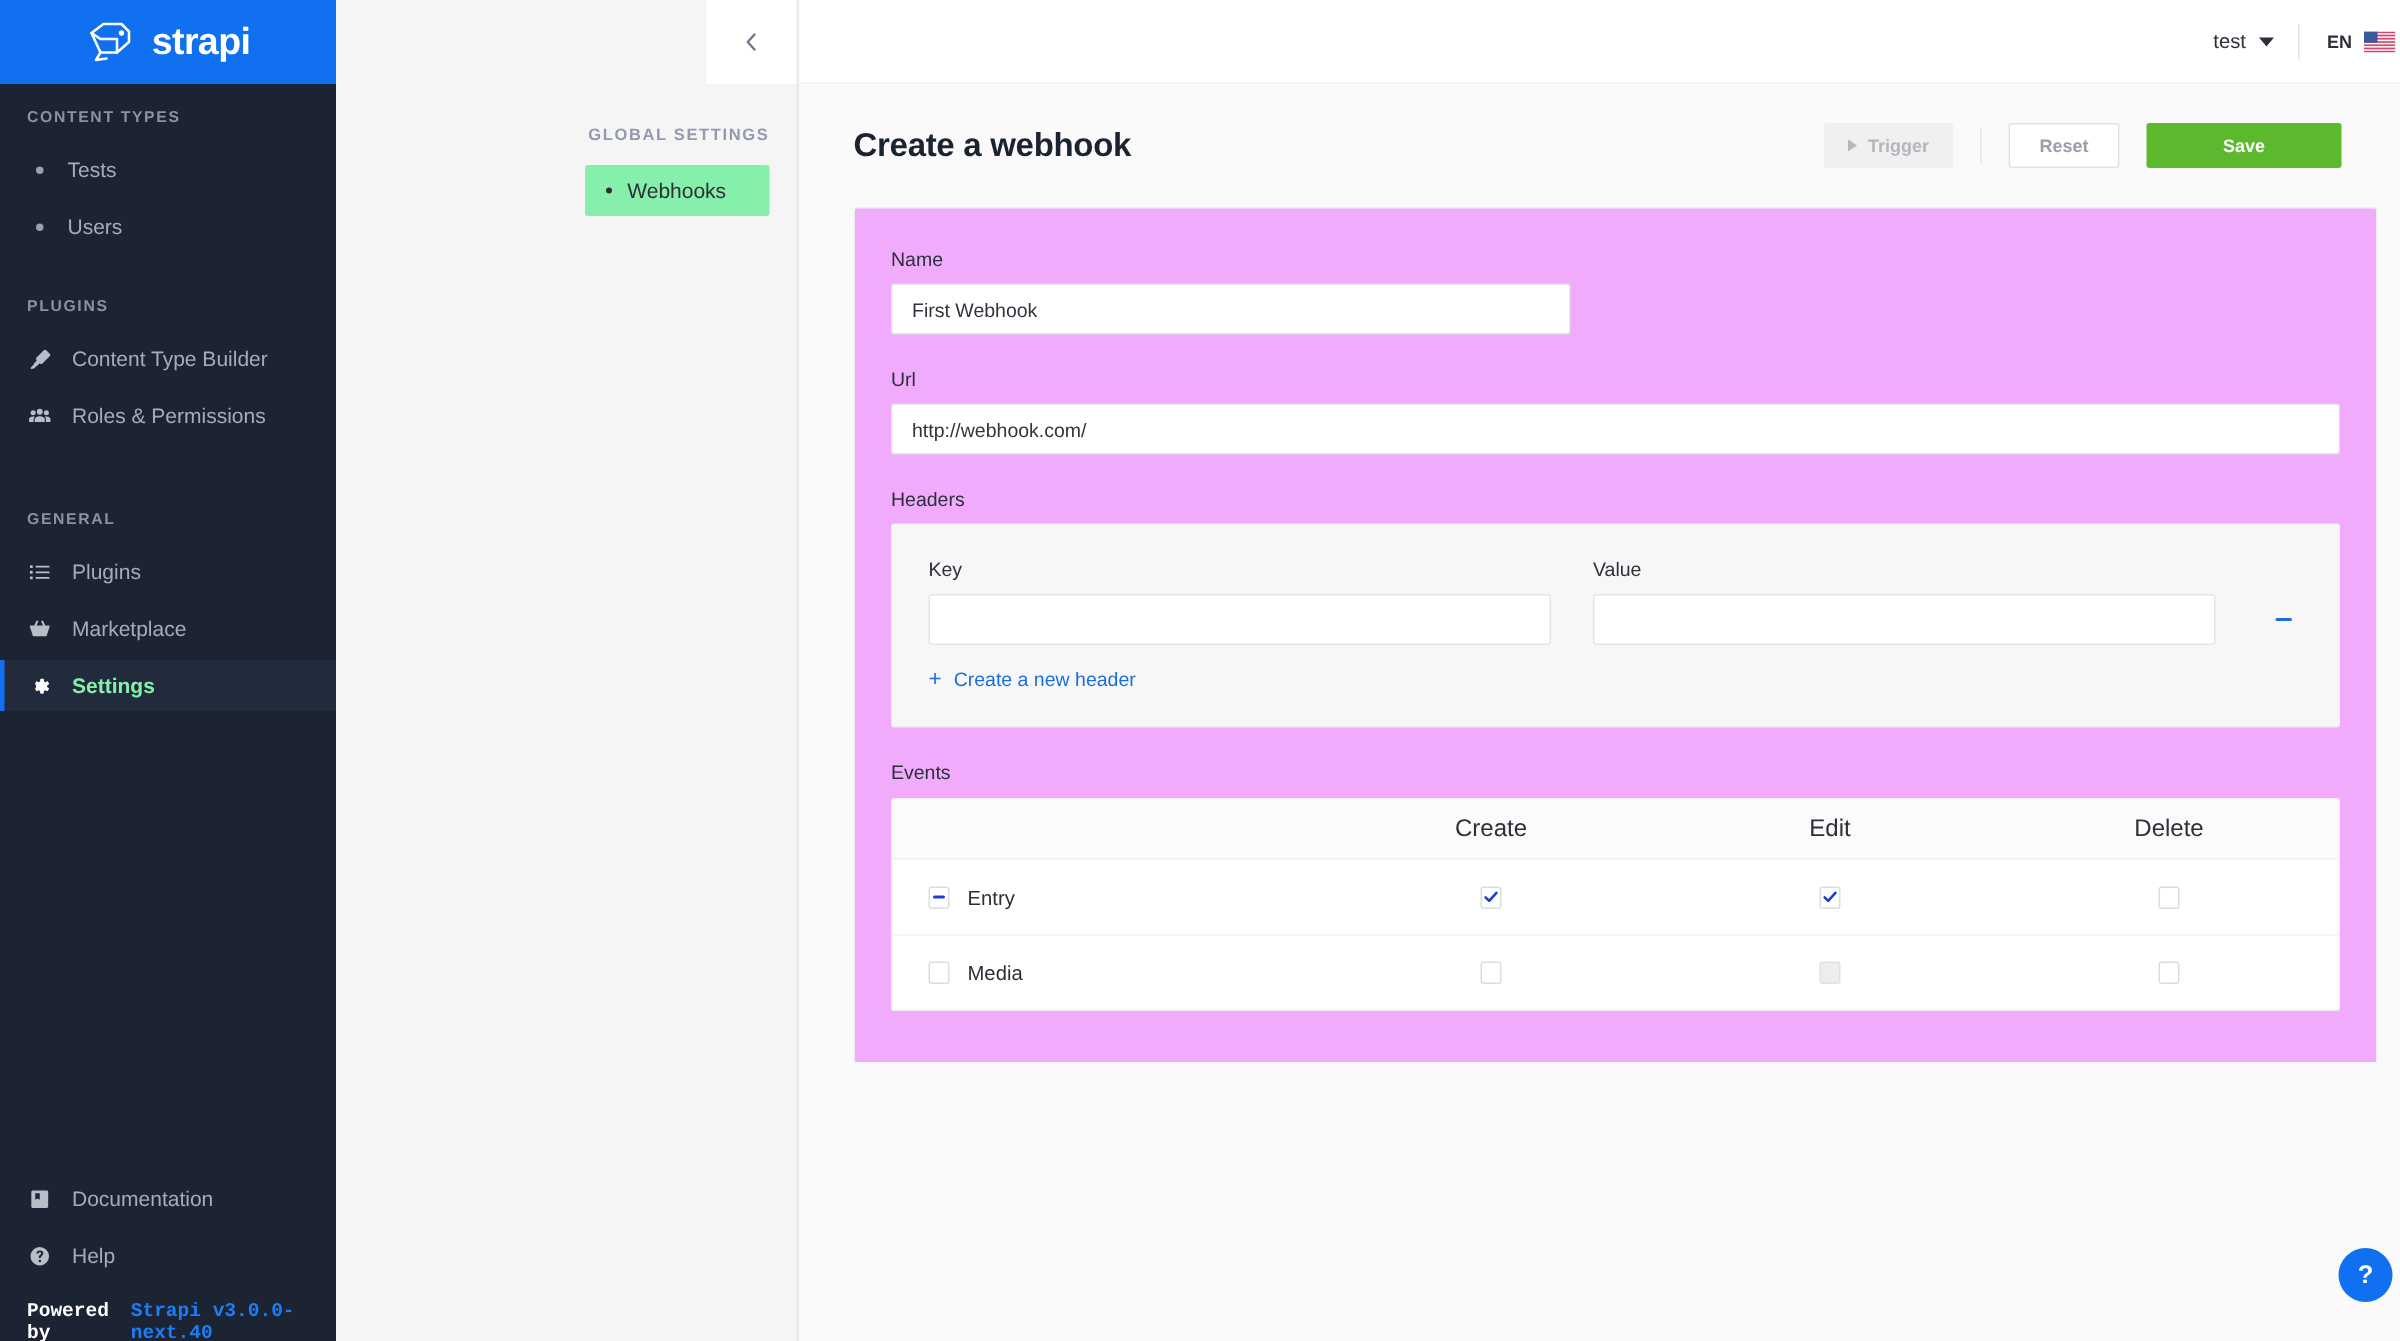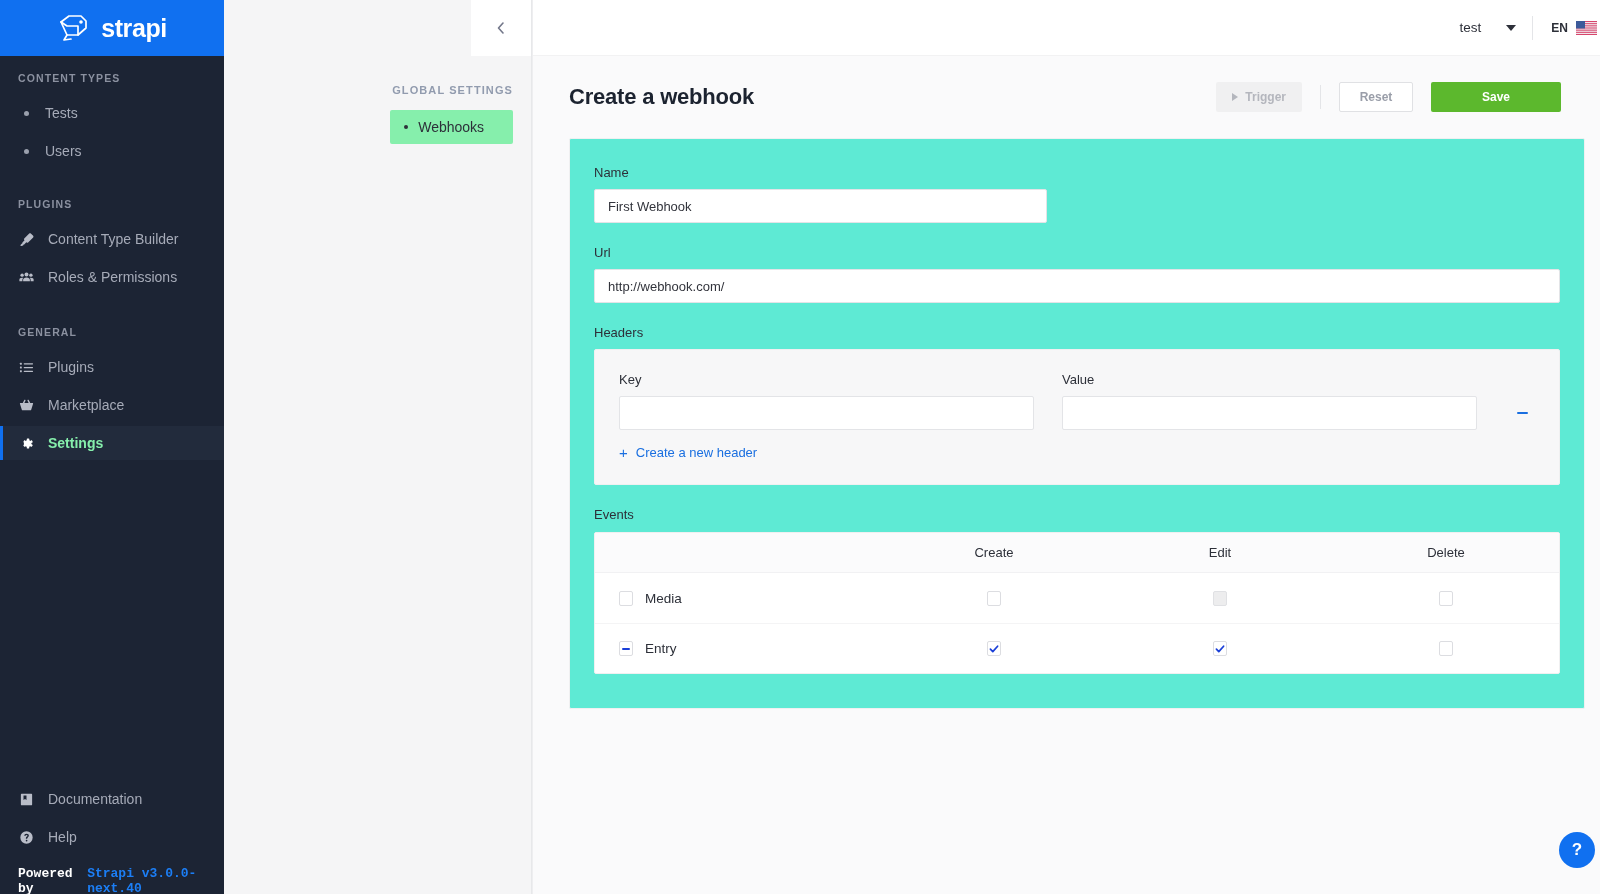--- a/index.html
+++ b/index.html
@@ -28,21 +28,21 @@
   .brand-text {
     color: #fff; font-size: 25px; font-weight: bold; letter-spacing: -0.4px;
   }
   .nav-section-title {
     color: #8b91a0; font-size: 10.5px; font-weight: bold;
     letter-spacing: 1.1px; padding: 0 0 0 18px;
     text-transform: uppercase;
   }
   .sec-content { margin-top: 16px; }
   .sec-plugins { margin-top: 30px; }
-  .sec-general { margin-top: 32px; }
+  .sec-general { margin-top: 46px; }
   .nav-item {
     display: flex; align-items: center; gap: 13px;
     height: 34px; padding-left: 18px;
     color: #a6abb8; font-size: 14px;
     position: relative; cursor: pointer;
   }
   .nav-item.first-in-group { margin-top: 12px; }
   .nav-item + .nav-item { margin-top: 4px; }
   .nav-item.active { color: #86efac; font-weight: bold; background: #222b3c; }
   .nav-item.active::before {
@@ -92,21 +92,21 @@
 
   
   .main { flex: 1 1 auto; height: 894px; background: #fafafb;
           display: flex; flex-direction: column; position: relative;
           border-left: 1px solid #eeeef0; }
   .topbar {
     height: 56px; background: #ffffff; display: flex;
     align-items: center; justify-content: flex-end;
     padding-right: 20px; gap: 0; border-bottom: 1px solid #f2f2f3;
   }
-  .user-menu { display: flex; align-items: center; gap: 25px;
+  .user-menu { display: flex; align-items: center; gap: 9px;
     font-size: 13.5px; color: #2d3039; cursor: pointer; padding: 0 16px; }
   .caret { width: 0; height: 0; border-left: 5px solid transparent;
     border-right: 5px solid transparent; border-top: 6px solid #2d3039; }
   .topbar-div { width: 1px; height: 24px; background: #e4e5e8; }
   .lang { display: flex; align-items: center; gap: 8px; padding: 0 4px 0 18px;
     font-size: 12px; font-weight: bold; color: #2d3039; cursor: pointer; }
   .flag { width: 21px; height: 14px; display: block; }
 
   .page-head {
     display: flex; align-items: center; justify-content: space-between;
@@ -120,21 +120,21 @@
     cursor: pointer; padding: 0 16px; white-space: nowrap;
   }
   .btn-trigger { background: #f0f0f1; color: #b4b6bd; gap: 7px; min-width: 82px; }
   .tri { width: 0; height: 0; border-top: 4px solid transparent;
          border-bottom: 4px solid transparent; border-left: 6px solid #b4b6bd; }
   .actions-div { width: 1px; height: 24px; background: #e4e5e8; margin: 0 18px; }
   .btn-reset { background: #ffffff; color: #9a9ea9; border: 1px solid #e0e1e4; min-width: 74px; text-align: center; }
   .btn-save { background: #5cb82d; color: #ffffff; min-width: 130px; margin-left: 18px; }
 
   .card {
-    margin: 26px 36px 0 36px; background: #5eead4;
+    margin: 26px 36px 0 36px; background: #f0abfc;
     border: 1px solid #f0f0f1; border-radius: 2px;
     padding: 26px 24px 34px 24px;
   }
   .field-label { font-size: 13px; color: #2d3039; margin-bottom: 9px; }
   .input {
     height: 34px; border: 1px solid #e3e4e7; border-radius: 2px;
     background: #ffffff; display: flex; align-items: center;
     padding: 16px 13px; font-size: 13px; color: #32343c;
   }
   .input.empty { color: #b7b9c0; }
@@ -167,21 +167,21 @@
   .events-table { border: 1px solid #f0f0f1; border-radius: 2px; background: #fff; }
   .ev-head, .ev-row { display: flex; align-items: center; }
   .ev-head { height: 40px; background: #fbfbfc; border-bottom: 1px solid #f1f1f3; }
   .ev-row { height: 50px; }
   .ev-row + .ev-row { border-top: 1px solid #f4f4f5; }
   .ev-name {
     flex: 0 0 286px; display: flex; align-items: center; gap: 12px;
     padding-left: 24px; font-size: 13.5px; color: #2d3039;
   }
   .ev-cell { flex: 1 1 0; display: flex; align-items: center; justify-content: center;
-             font-size: 13px; color: #2d3039; }
+             font-size: 16px; color: #2d3039; }
   .cb {
     width: 14px; height: 15px; border: 1px solid #dcdde1; border-radius: 2px;
     background: #ffffff; display: flex; align-items: center; justify-content: center;
     cursor: pointer; flex: 0 0 14px;
   }
   .cb.hover { background: #ededee; border-color: #e0e1e4; }
   .cb .tick { width: 10px; height: 10px; display: block; }
   .cb .dash { width: 8px; height: 2px; background: #1a3fd8; border-radius: 1px; }
 
   .help-fab {
@@ -404,36 +404,20 @@
         <div class="events-table">
           <div class="ev-head">
             <div class="ev-name"></div>
             <div class="ev-cell">Create</div>
             <div class="ev-cell">Edit</div>
             <div class="ev-cell">Delete</div>
           </div>
 
           <div class="ev-row">
             <div class="ev-name">
-              <span class="cb"></span>
-              <span>Media</span>
-            </div>
-            <div class="ev-cell">
-              <span class="cb"></span>
-            </div>
-            <div class="ev-cell">
-              <span class="cb hover"></span>
-            </div>
-            <div class="ev-cell">
-              <span class="cb"></span>
-            </div>
-          </div>
-
-          <div class="ev-row">
-            <div class="ev-name">
               <span class="cb">
                 <span class="dash"></span>
               </span>
               <span>Entry</span>
             </div>
             <div class="ev-cell">
               <span class="cb">
                 <svg class="tick" viewBox="0 0 10 10">
                     <path d="M1.4 5.2 L3.8 7.6 L8.6 2.2" fill="none" stroke="#1a3fd8" stroke-width="1.7" stroke-linecap="round" stroke-linejoin="round"></path>
                   </svg>
@@ -443,20 +427,36 @@
               <span class="cb">
                 <svg class="tick" viewBox="0 0 10 10">
                     <path d="M1.4 5.2 L3.8 7.6 L8.6 2.2" fill="none" stroke="#1a3fd8" stroke-width="1.7" stroke-linecap="round" stroke-linejoin="round"></path>
                   </svg>
               </span>
             </div>
             <div class="ev-cell">
               <span class="cb"></span>
             </div>
           </div>
+
+          <div class="ev-row">
+            <div class="ev-name">
+              <span class="cb"></span>
+              <span>Media</span>
+            </div>
+            <div class="ev-cell">
+              <span class="cb"></span>
+            </div>
+            <div class="ev-cell">
+              <span class="cb hover"></span>
+            </div>
+            <div class="ev-cell">
+              <span class="cb"></span>
+            </div>
+          </div>
         </div>
       </div>
 
     </section>
 
     <div class="help-fab">?</div>
   </main>
 </div>
 
 </body></html>

